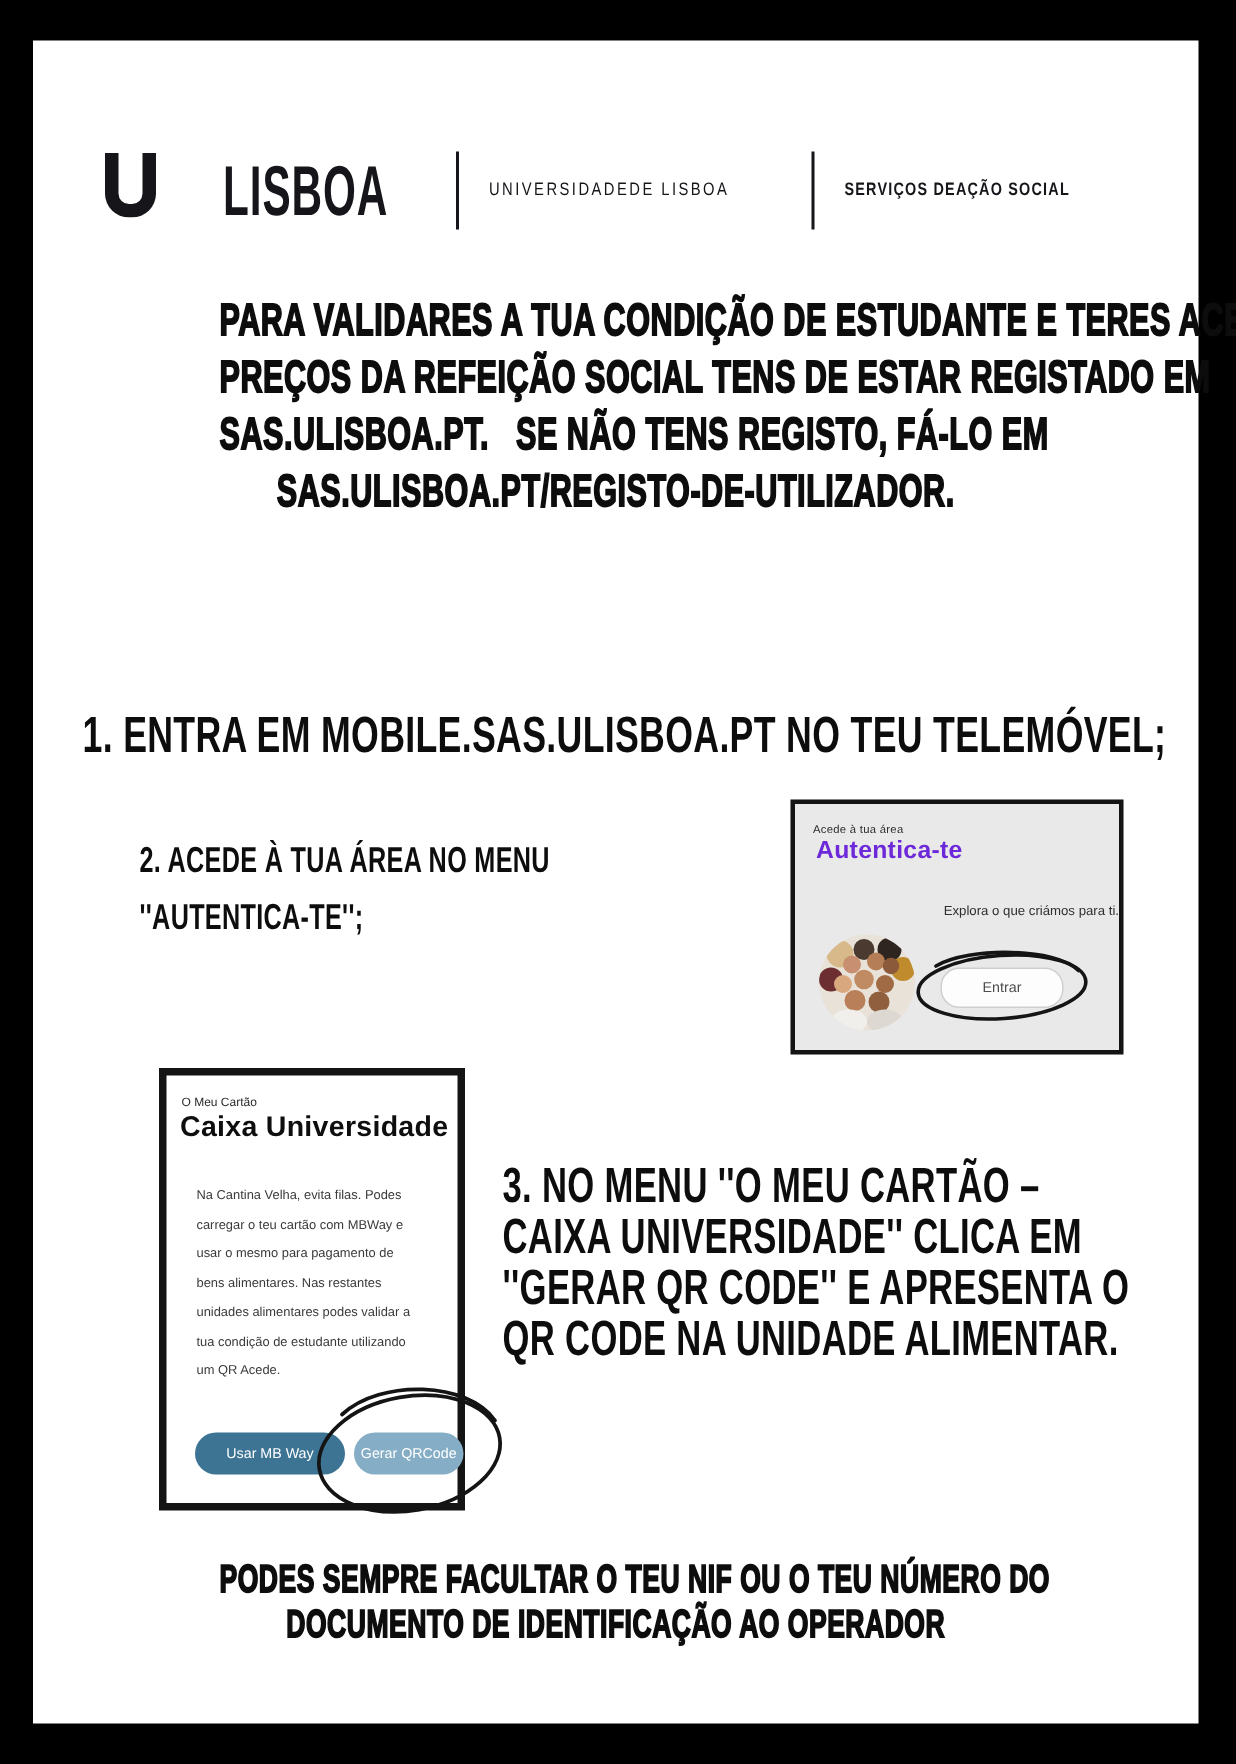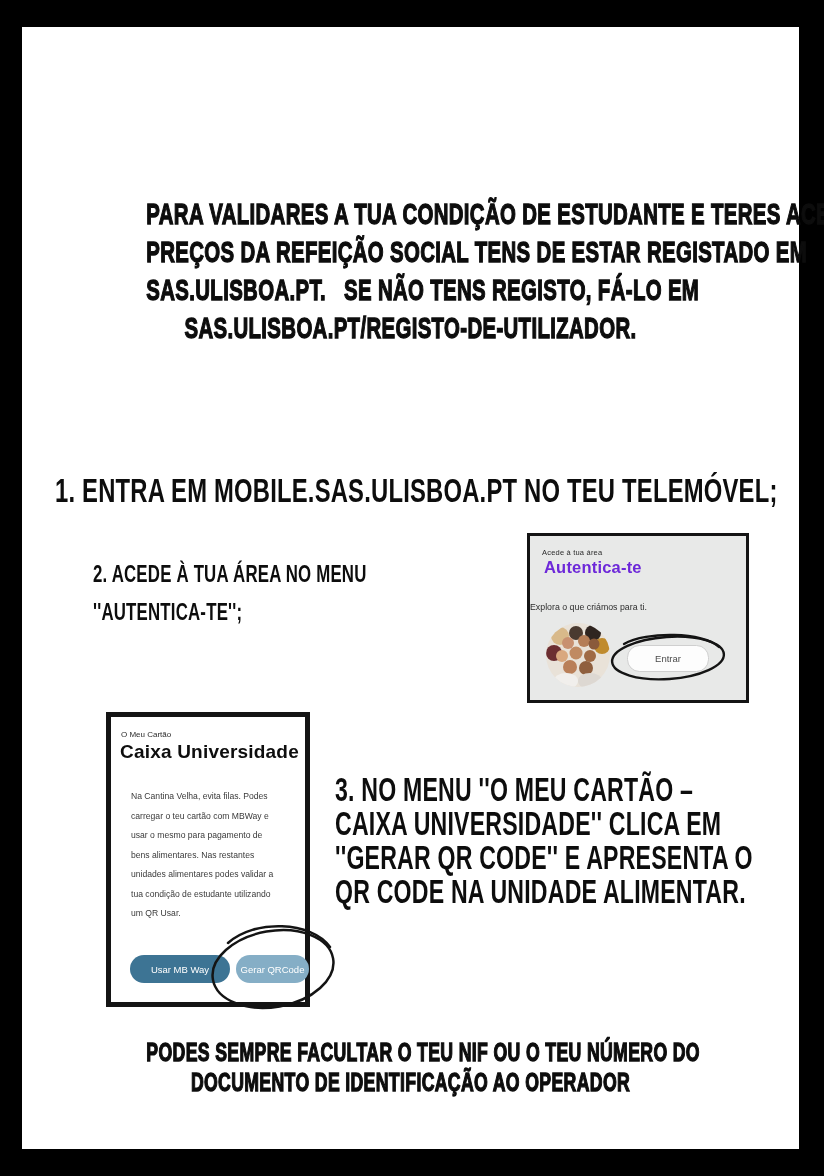--- a/index.html
+++ b/index.html
@@ -40,21 +40,21 @@
   .footer{position:absolute;top:1010px;left:0;width:100%;font-size:26px;line-height:30px;}
   
   .shot{position:absolute;box-sizing:border-box;border:3px solid #141414;
     font-family:"Liberation Sans",sans-serif;}
   .auth-card{left:505px;top:506px;width:222px;height:170px;background:#e8e9e8;}
   .card-screen{left:84px;top:685px;width:204px;height:295px;background:#ffffff;border-width:5px;}
   .eyebrow{position:absolute;color:#2b2b2b;}
   .auth-card .eyebrow{left:12px;top:12px;font-size:7.5px;letter-spacing:0.2px;}
   .auth-card .shot-title{position:absolute;left:14px;top:22px;font-size:16.5px;
     font-weight:bold;color:#6d28d9;letter-spacing:0.2px;}
-  .auth-card .shot-sub{position:absolute;left:0;top:66px;width:100%;text-align:left;
+  .auth-card .shot-sub{position:absolute;left:0;top:66px;width:100%;text-align:right;
     font-size:8.8px;color:#2e2e2e;}
   .collage{position:absolute;left:16px;top:87px;width:64px;height:64px;}
   .entrar-btn{position:absolute;left:97px;top:109px;width:80px;height:25px;
     background:#fdfdfd;border:1px solid #cfcfcf;border-radius:12.5px;
     display:flex;align-items:center;justify-content:center;
     font-size:9.5px;color:#4c4c4c;}
   .sketch{position:absolute;pointer-events:none;}
   .entrar-sketch{left:76px;top:94px;}
   .card-screen .eyebrow{left:10px;top:13px;font-size:8px;}
   .card-screen .shot-title{position:absolute;left:9px;top:24px;font-size:19px;
@@ -67,20 +67,28 @@
     color:#ffffff;font-size:9.5px;font-family:"Liberation Sans",sans-serif;}
   .mbway-btn{left:19px;top:238px;width:100px;}
   .qr-btn{left:125px;top:238px;width:73px;}
   .qr-sketch{left:95px;top:200px;}
 </style>
 </head>
 <body>
 
 <div class="page">
 
+  <div class="logo-row">
+    <div class="u-glyph"></div>
+    <div class="wordmark">LISBOA</div>
+    <div class="logo-divider"></div>
+    <div class="logo-small light"><span class="line">UNIVERSIDADE</span><span class="line">DE LISBOA</span></div>
+    <div class="logo-divider"></div>
+    <div class="logo-small bold"><span class="line">SERVIÇOS DE</span><span class="line">AÇÃO SOCIAL</span></div>
+  </div>
 
   <div class="cond center heavy intro">
     <span class="line">PARA VALIDARES A TUA CONDIÇÃO DE ESTUDANTE E TERES ACESSO AOS</span>
     <span class="line">PREÇOS DA REFEIÇÃO SOCIAL TENS DE ESTAR REGISTADO EM</span>
     <span class="line">SAS.ULISBOA.PT.   SE NÃO TENS REGISTO, FÁ-LO EM</span>
     <span class="line">SAS.ULISBOA.PT/REGISTO-DE-UTILIZADOR.</span>
   </div>
 
 
   <div class="cond left mid step1">
@@ -140,21 +148,21 @@
   <div class="shot card-screen">
     <div class="eyebrow">O Meu Cartão</div>
     <div class="shot-title">Caixa Universidade</div>
     <div class="shot-body">
       <span class="bline">Na Cantina Velha, evita filas. Podes</span>
       <span class="bline">carregar o teu cartão com MBWay e</span>
       <span class="bline">usar o mesmo para pagamento de</span>
       <span class="bline">bens alimentares. Nas restantes</span>
       <span class="bline">unidades alimentares podes validar a</span>
       <span class="bline">tua condição de estudante utilizando</span>
-      <span class="bline">um QR Usar.</span>
+      <span class="bline">um QR Acede.</span>
     </div>
     <div class="pill mbway-btn" style="background:#3d7494;">Usar MB Way</div>
     <div class="pill qr-btn" style="background:#85aec6;">Gerar QRCode</div>
     <svg class="sketch qr-sketch" width="134" height="100" viewBox="0 0 134 100">
       <g fill="none" stroke="#141414" stroke-width="2.5" stroke-linecap="round">
         <ellipse cx="67" cy="52" rx="61" ry="38" transform="rotate(-10 67 52)"></ellipse>
         <path d="M22 26 C 48 2, 106 4, 124 30"></path>
       </g>
     </svg>
   </div>

